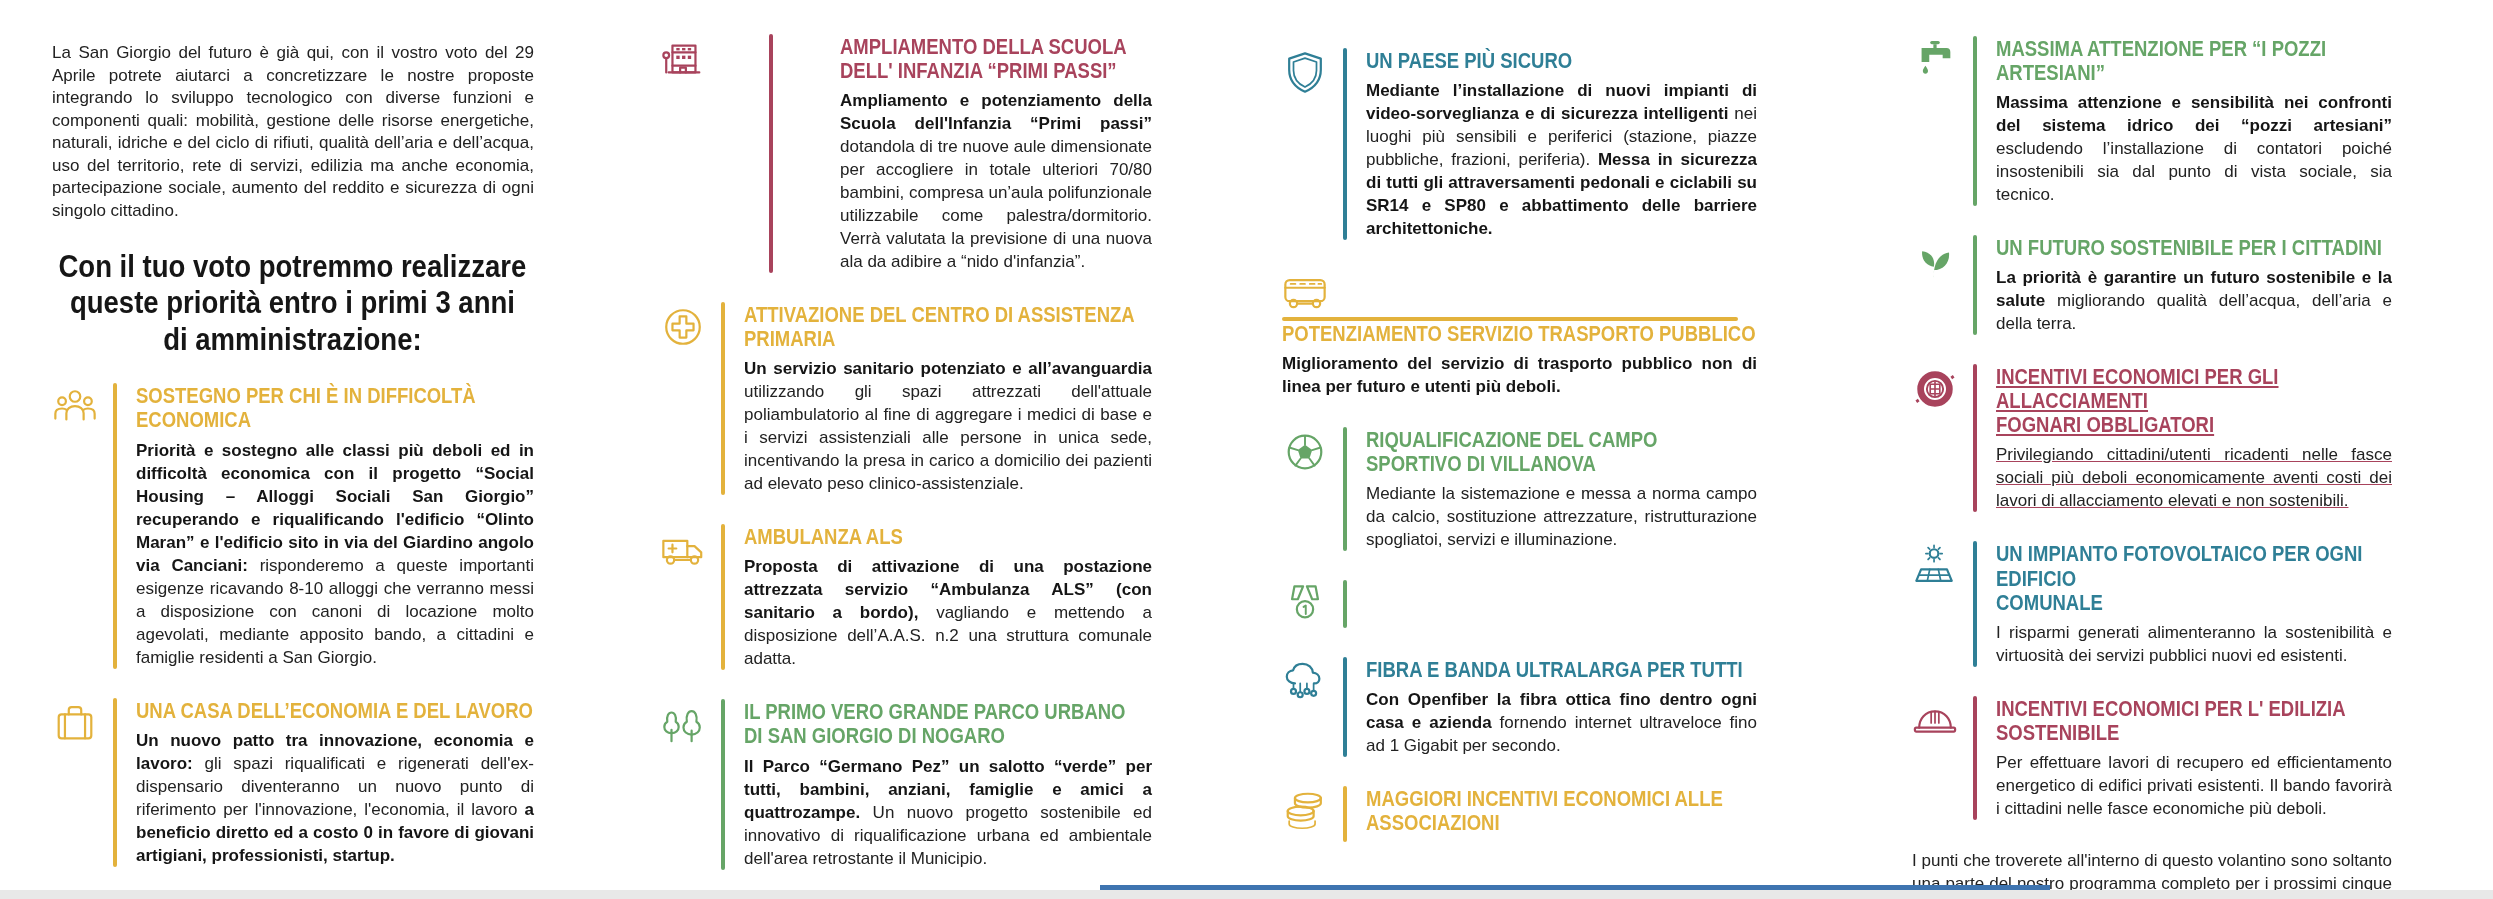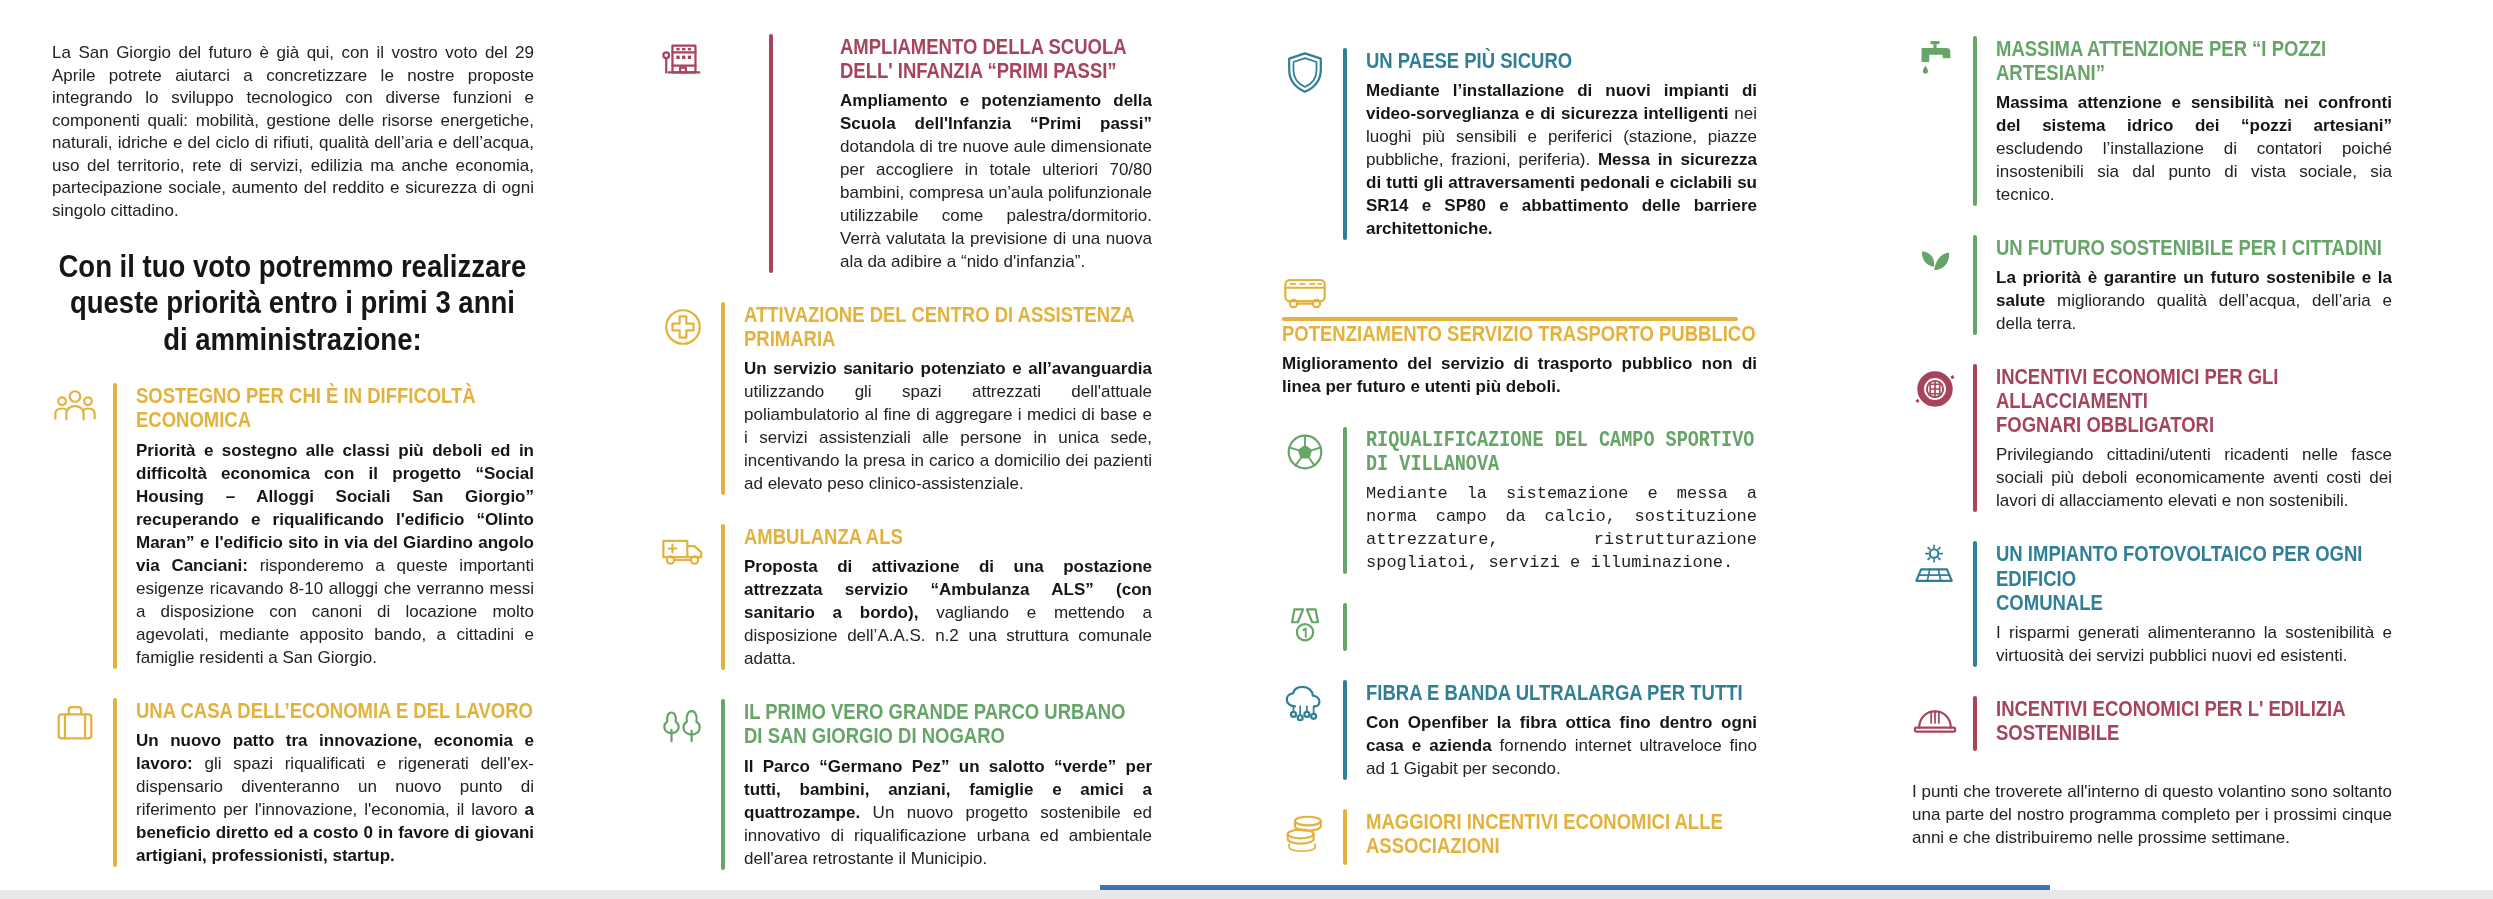--- a/index.html
+++ b/index.html
@@ -197,21 +197,21 @@
               <circle cx="36" cy="34" r="3.8"></circle>
               <path d="M16 34h16"></path>
             </svg>
           </div>
           <div class="bar"></div>
           <div class="cnt">
             <h3 class="ttl">POTENZIAMENTO SERVIZIO TRASPORTO PUBBLICO</h3>
             <p class="bd"><b>Miglioramento del servizio di trasporto pubblico non di linea per futuro e utenti più deboli.</b></p>
           </div>
         </div>
-        <div class="item" style="color: rgb(102, 165, 103); font-family: Liberation Mono, monospace;">
+        <div class="item" style="color: rgb(102, 165, 103);">
           <div class="icn">
             <svg viewBox="0 0 48 48" fill="none" stroke="currentColor" stroke-width="2.3" stroke-linecap="round" stroke-linejoin="round">
               <circle cx="24" cy="24" r="17"></circle>
               <path d="M24 16.5l7.5 5.5-2.9 8.8h-9.2L16.5 22z" fill="currentColor" stroke="none"></path>
               <path d="M24 16.5V7.2M31.5 22l8.8-2.7M28.6 30.8l5.4 7.4M19.4 30.8L14 38.2M16.5 22l-8.8-2.7" stroke-width="2"></path>
             </svg>
           </div>
           <div class="bar"></div>
           <div class="cnt">
             <h3 class="ttl">RIQUALIFICAZIONE DEL CAMPO SPORTIVO DI VILLANOVA</h3>
@@ -287,21 +287,21 @@
               <path d="M23 42c-.6-6 .4-12.7 3.4-17.6C29 20 33 17 38.6 16.2c.6 5.6-1 10.4-4.3 13.7-3 3-7.3 4.6-11.3 4.6-.2 2.5-.2 5-.1 7.5z"></path>
               <path d="M22.8 31c-3.4-.4-6.6-2-8.9-4.6-2.6-3-3.8-7-3.3-11.6 4.6.6 8.3 2.7 10.6 6 1.7 2.6 2.3 6.6 1.6 10.2z"></path>
             </svg>
           </div>
           <div class="bar"></div>
           <div class="cnt">
             <h3 class="ttl">UN FUTURO SOSTENIBILE PER I CITTADINI</h3>
             <p class="bd"><b>La priorità è garantire un futuro sostenibile e la salute</b><span> migliorando qualità dell’acqua, dell’aria e della terra.</span></p>
           </div>
         </div>
-        <div class="item" style="color: rgb(168, 67, 92);">
+        <div class="item" style="color: rgb(168, 67, 92); text-decoration: underline;">
           <div class="icn">
             <svg viewBox="0 0 48 48" fill="none" stroke="currentColor">
               <circle cx="24" cy="24" r="15" stroke-width="7"></circle>
               <circle cx="24" cy="24" r="8.5" stroke-width="2"></circle>
               <path d="M18.5 19h11M18.5 24h11M18.5 29h11M19 18.5v11M24 16v16M29 18.5v11" stroke-width="1.7"></path>
               <path d="M41 12.5l2.5-1.8M7 35.5l-2.5 1.8" stroke-width="3"></path>
             </svg>
           </div>
           <div class="bar"></div>
           <div class="cnt">
@@ -330,20 +330,21 @@
           <div class="icn">
             <svg viewBox="0 0 48 48" fill="none" stroke="currentColor" stroke-width="2.3" stroke-linecap="round" stroke-linejoin="round">
               <path d="M7.5 31c0-9.4 6.4-17 16.5-17s16.5 7.6 16.5 17"></path>
               <path d="M4.5 31h39c.8 0 1.5.7 1.5 1.5v1c0 .8-.7 1.5-1.5 1.5h-39c-.8 0-1.5-.7-1.5-1.5v-1c0-.8.7-1.5 1.5-1.5z"></path>
               <path d="M20 14.5V26M24 14V26M28 14.5V26" stroke-width="1.8"></path>
             </svg>
           </div>
           <div class="bar"></div>
           <div class="cnt">
             <h3 class="ttl">INCENTIVI ECONOMICI PER L' EDILIZIA SOSTENIBILE</h3>
+            <p class="bd"><span>Per effettuare lavori di recupero ed efficientamento energetico di edifici privati esistenti. Il bando favorirà i cittadini nelle fasce economiche più deboli.</span></p>
           </div>
         </div>
       </div>
     <p class="foot-p1">I punti che troverete all'interno di questo volantino sono soltanto una parte del nostro programma completo per i prossimi cinque anni e che distribuiremo nelle prossime settimane.</p>
 
   </div>
 
   <div class="bottom-bar" style="background: rgb(62, 116, 176);"></div>
 </div>
 

